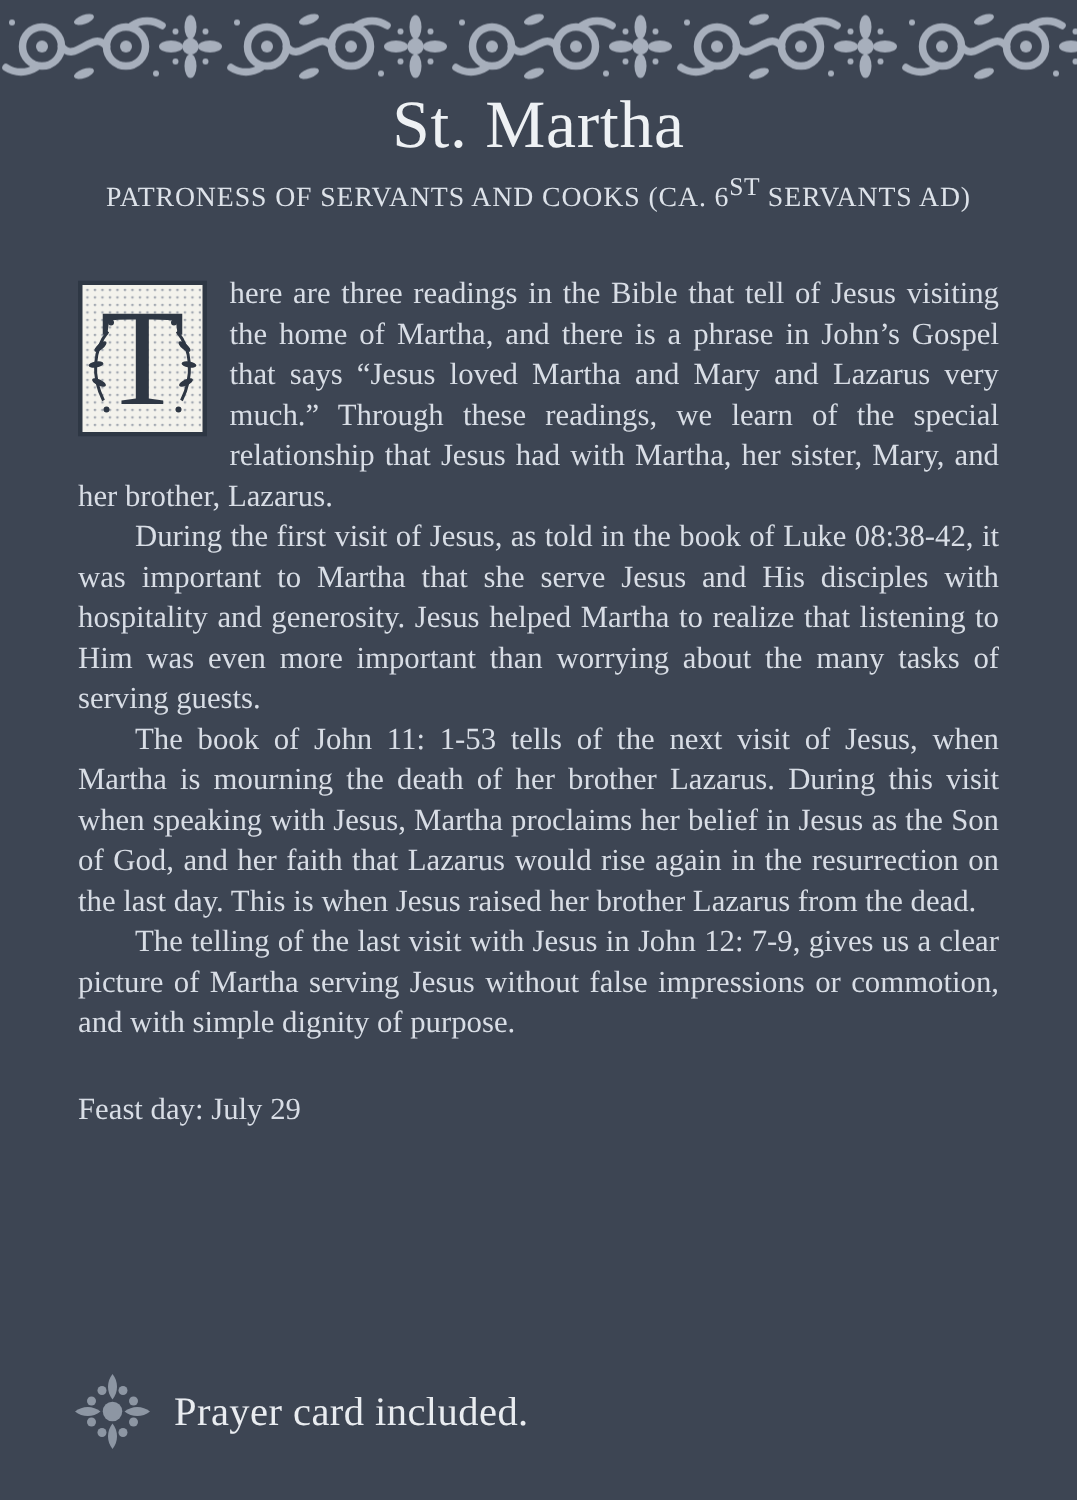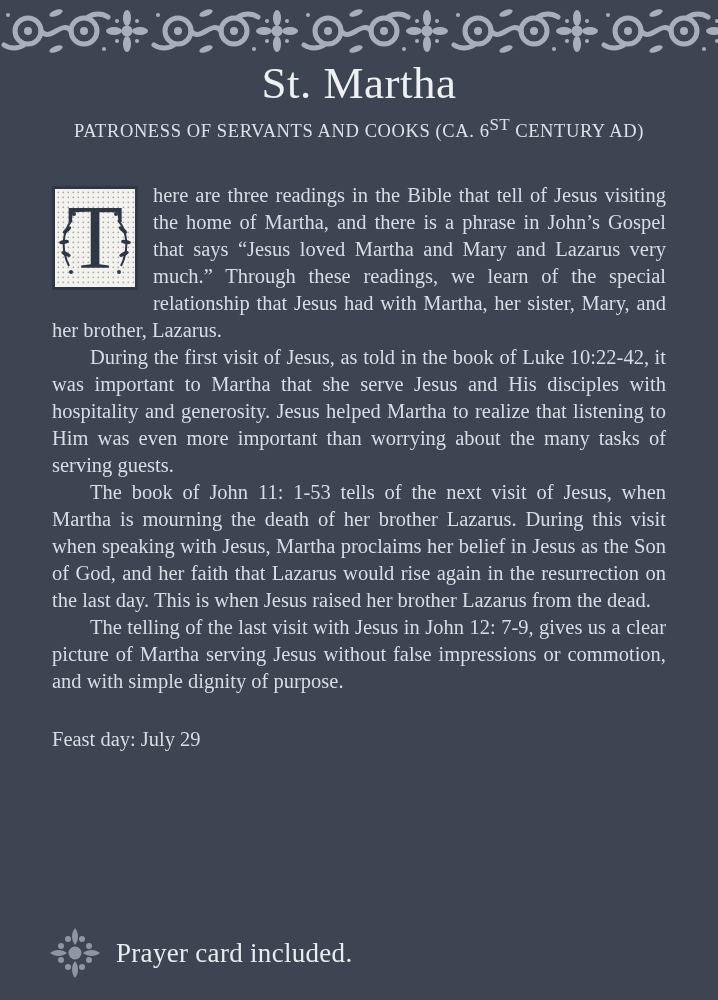--- a/index.html
+++ b/index.html
@@ -55,21 +55,21 @@
     height: 104px;
     margin: 4px 15px 2px 0;
   }
   .feast-day {
     margin-top: 31px !important;
     text-align: left;
   }
   .footer {
     position: absolute;
     left: 48px;
-    bottom: 20px;
+    bottom: 32px;
     display: flex;
     align-items: center;
     gap: 14px;
   }
   .footer-note {
     font-size: 27px;
     color: #e9ecf0;
     letter-spacing: 0.3px;
   }
 </style>
@@ -105,21 +105,21 @@
           <circle cx="117" cy="36" r="2"></circle>
           <circle cx="137" cy="36" r="2"></circle>
         </g>
       </pattern>
     </defs>
     <rect width="718" height="52" fill="url(#band)"></rect>
   </svg>
 
   <h1 class="page-title">St. Martha</h1>
   <div class="page-subtitle">
-    <span>PATRONESS OF SERVANTS AND COOKS (CA. 6</span><sup>ST</sup><span> CENTURY AD)</span>
+    <span>PATRONESS OF SERVANTS AND COOKS (CA. 6</span><sup>ST</sup><span> SERVANTS AD)</span>
   </div>
 
   <div class="body-text">
     <p>
       <svg class="dropcap-box" width="86" height="104" viewBox="0 0 86 104" aria-hidden="true">
         <defs>
           <pattern id="stip" width="5" height="5" patternUnits="userSpaceOnUse">
             <circle cx="1.3" cy="1.3" r="0.9" fill="#a3a9b2"></circle>
           </pattern>
         </defs>
@@ -137,21 +137,21 @@
           <ellipse cx="74" cy="56" rx="5" ry="2" transform="rotate(10 74 56)"></ellipse>
           <ellipse cx="72" cy="68" rx="5" ry="2" transform="rotate(-25 72 68)"></ellipse>
           <circle cx="22" cy="28" r="2"></circle>
           <circle cx="64" cy="28" r="2"></circle>
           <circle cx="19" cy="86" r="2"></circle>
           <circle cx="67" cy="86" r="2"></circle>
         </g>
         <text x="43" y="82" font-size="92" font-family="Liberation Serif, serif" fill="#2e3744" text-anchor="middle">T</text>
       </svg><span>here are three readings in the Bible that tell of Jesus visiting the home of Martha, and there is a phrase in John’s Gospel that says “Jesus loved Martha and Mary and Lazarus very much.” Through these readings, we learn of the special relationship that Jesus had with Martha, her sister, Mary, and her brother, Lazarus.</span>
     </p>
-    <p class="indented">During the first visit of Jesus, as told in the book of Luke 10:22-42, it was important to Martha that she serve Jesus and His disciples with hospitality and generosity. Jesus helped Martha to realize that listening to Him was even more important than worrying about the many tasks of serving guests.</p>
+    <p class="indented">During the first visit of Jesus, as told in the book of Luke 08:38-42, it was important to Martha that she serve Jesus and His disciples with hospitality and generosity. Jesus helped Martha to realize that listening to Him was even more important than worrying about the many tasks of serving guests.</p>
     <p class="indented">The book of John 11: 1-53 tells of the next visit of Jesus, when Martha is mourning the death of her brother Lazarus.  During this visit when speaking with Jesus, Martha proclaims her belief in Jesus as the Son of God, and her faith that Lazarus would rise again in the resurrection on the last day. This is when Jesus raised her brother Lazarus from the dead.</p>
     <p class="indented">The telling of the last visit with Jesus in John 12: 7-9, gives us a clear picture of Martha serving Jesus without false impressions or commotion, and with simple dignity of purpose.</p>
     <p class="feast-day">Feast day: July 29</p>
   </div>
 
   <div class="footer">
     <svg width="54" height="54" viewBox="0 0 54 54" aria-hidden="true">
       <g fill="#8d96a3">
         <circle cx="27" cy="27" r="6.5"></circle>
         <path d="M27 19 C 23 14 23 7 27 2 C 31 7 31 14 27 19 Z"></path>

